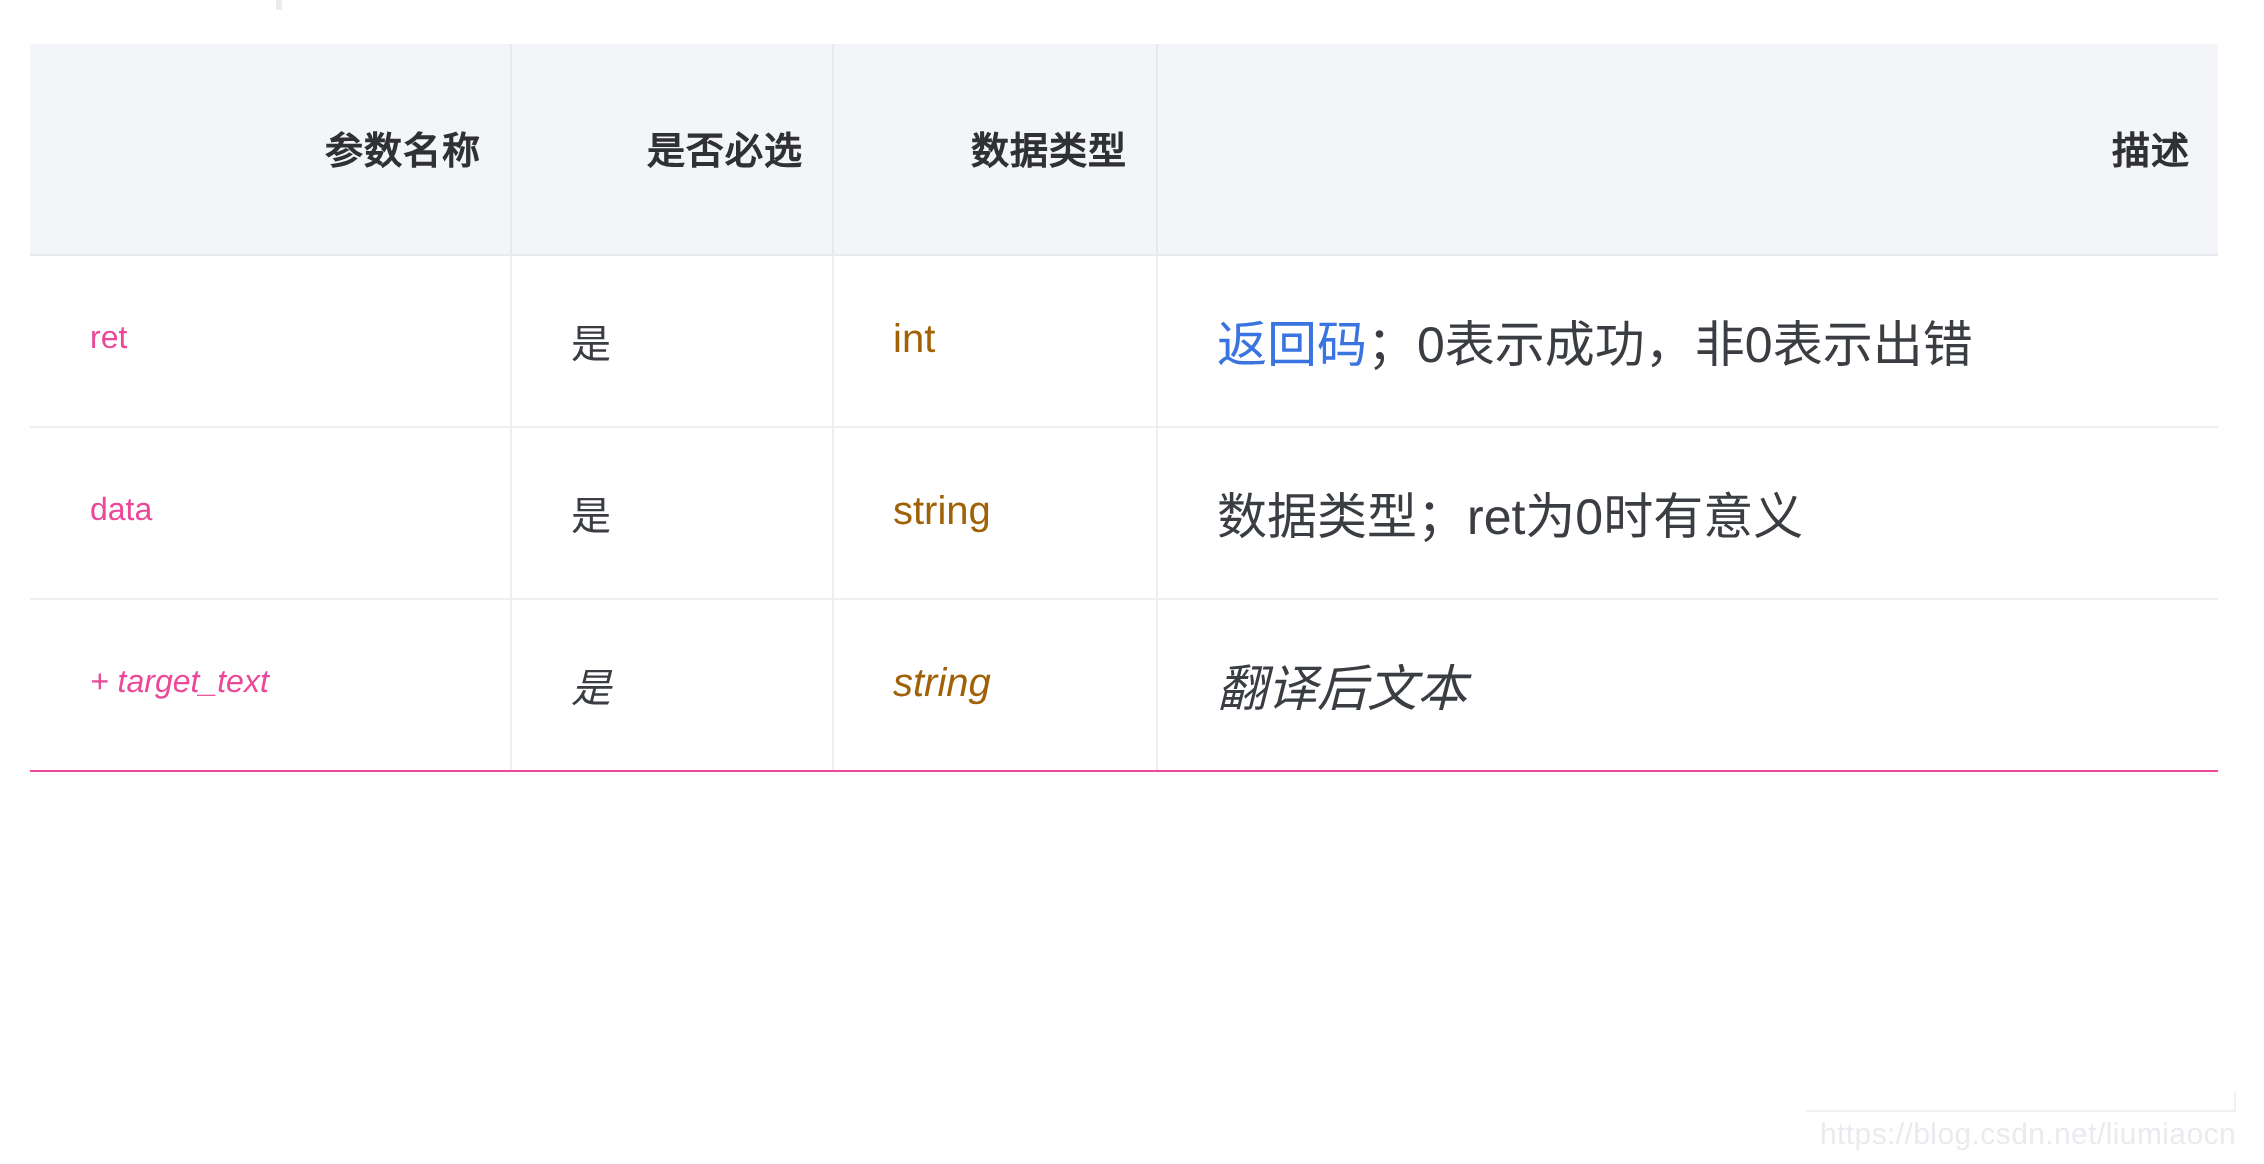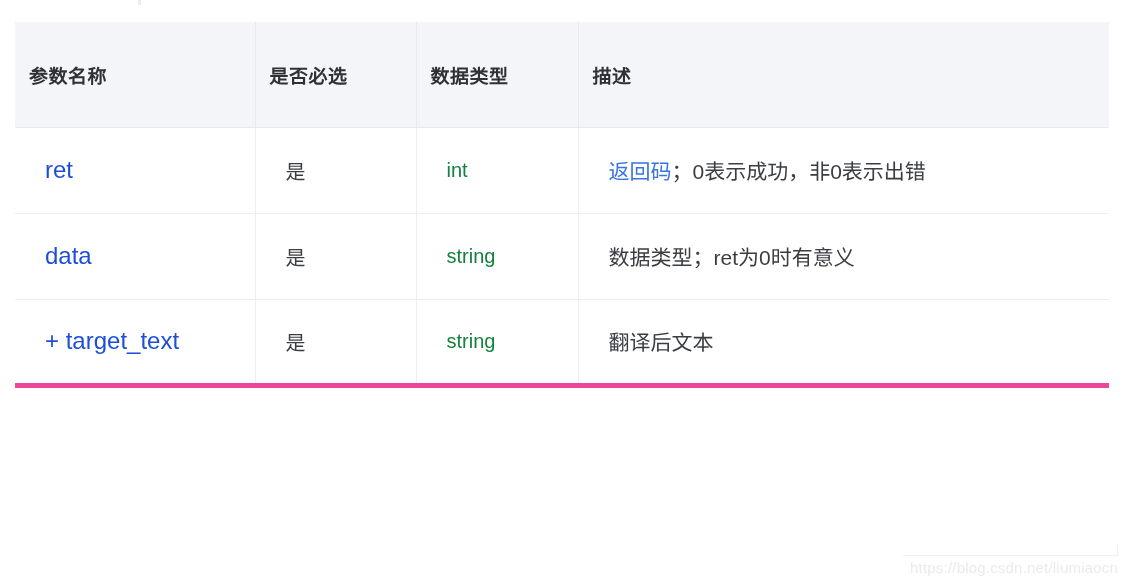--- a/index.html
+++ b/index.html
@@ -54,21 +54,21 @@
   table.param-table col.c-type   { width: 162px; }
   table.param-table col.c-desc   { width: 531px; }
 
   thead tr.head-row {
     background: #f4f5f9;
   }
 
   thead th {
     height: 105px;
     padding: 0 14px;
-    text-align: left;
+    text-align: right;
     vertical-align: middle;
     font-size: 19px;
     font-weight: bold;
     color: #303133;
     border-right: 1px solid #e8e9ee;
     border-bottom: 1px solid #e9eaef;
     box-sizing: border-box;
     letter-spacing: .5px;
   }
   thead th:last-child {
@@ -84,27 +84,28 @@
     color: #3a3d42;
     border-right: 1px solid #eceef2;
     border-bottom: 1px solid #eceef2;
     box-sizing: border-box;
     white-space: nowrap;
   }
   tbody td:last-child {
     border-right: none;
   }
   tbody tr:last-child td {
-    border-bottom: 5px solid #ec4899;
+    border-bottom: 1px solid #ec4899;
+    font-style: italic;
   }
 
-  td.cell-name   { font-size: 24px; color: #1d4ed8; }
+  td.cell-name   { font-size: 16px; color: #ec4899; }
   td.cell-req    { font-size: 20px; color: #3a3d42; }
-  td.cell-type   { font-size: 20px; color: #15803d; }
-  td.cell-desc   { font-size: 21px; color: #3a3d42; }
+  td.cell-type   { font-size: 20px; color: #a16207; }
+  td.cell-desc   { font-size: 25px; color: #3a3d42; }
 
   .desc-link {
     color: #3a74e0;
     text-decoration: none;
   }
   .desc-rest {
     color: #3a3d42;
   }
 
   .watermark {

